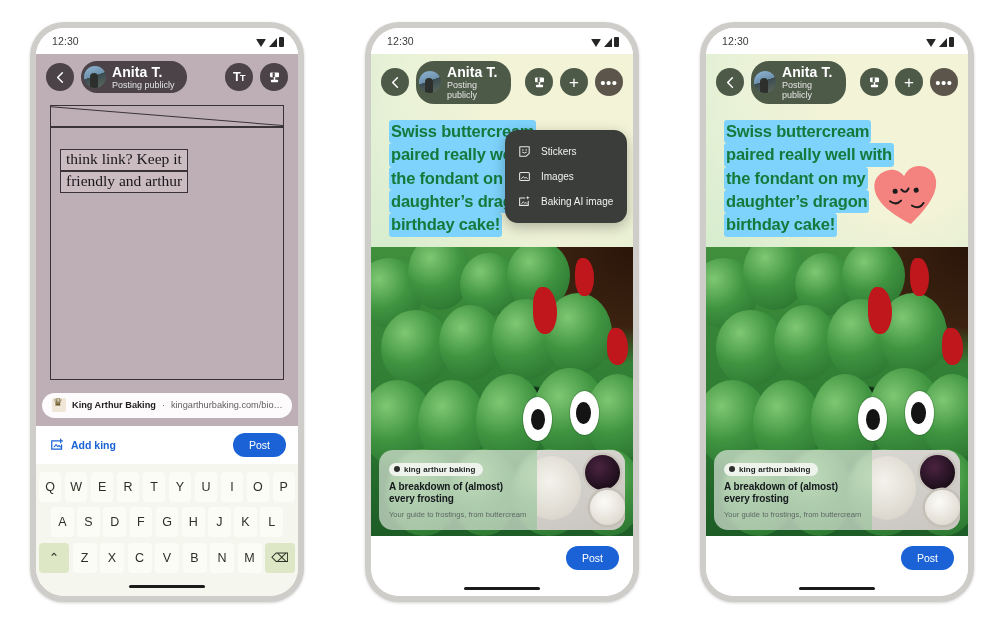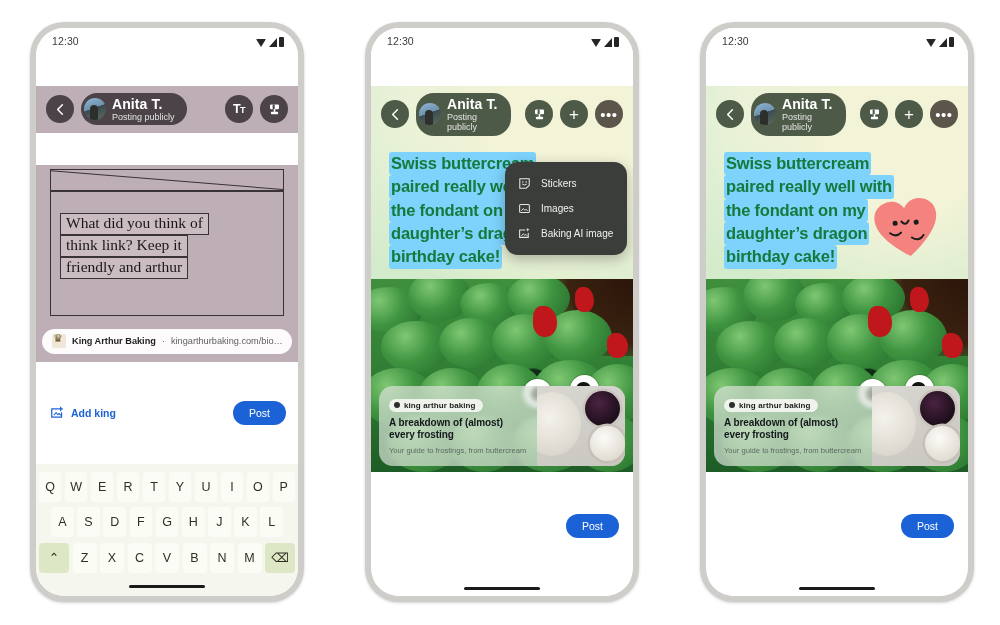--- a/index.html
+++ b/index.html
@@ -20,21 +20,20 @@
     box-shadow: 0 1px 3px rgba(0,0,0,.18);
   }
   .screen {
     width: 100%; height: 100%;
     background: #fff;
     border-radius: 28px;
     overflow: hidden;
     position: relative;
     display: flex;
     flex-direction: column;
-    gap: 32px;
   }
 
   
   .statusbar {
     height: 26px; flex: 0 0 26px;
     background: #fff;
     display: flex; align-items: center; justify-content: space-between;
     padding: 0 14px 0 16px;
   }
   .clock { font-size: 10.5px; color: #3b3b3b; letter-spacing: .1px; }
@@ -340,21 +339,20 @@
           </svg>
         </button>
       </div>
 
       <div class="p1-canvas">
         <div class="card-frame">
           <div class="slash"></div>
           <div class="hline"></div>
         </div>
         <div class="compose-text">
-          <span>What did you think of</span>
           <span>think link? Keep it</span>
           <span>friendly and arthur</span>
         </div>
         <div class="linkchip">
           <span class="favicon"></span>
           <span class="lt">King Arthur Baking</span>
           <span class="lu">·</span>
           <span class="lu">kingarthurbaking.com/bio…</span>
         </div>
       </div>

